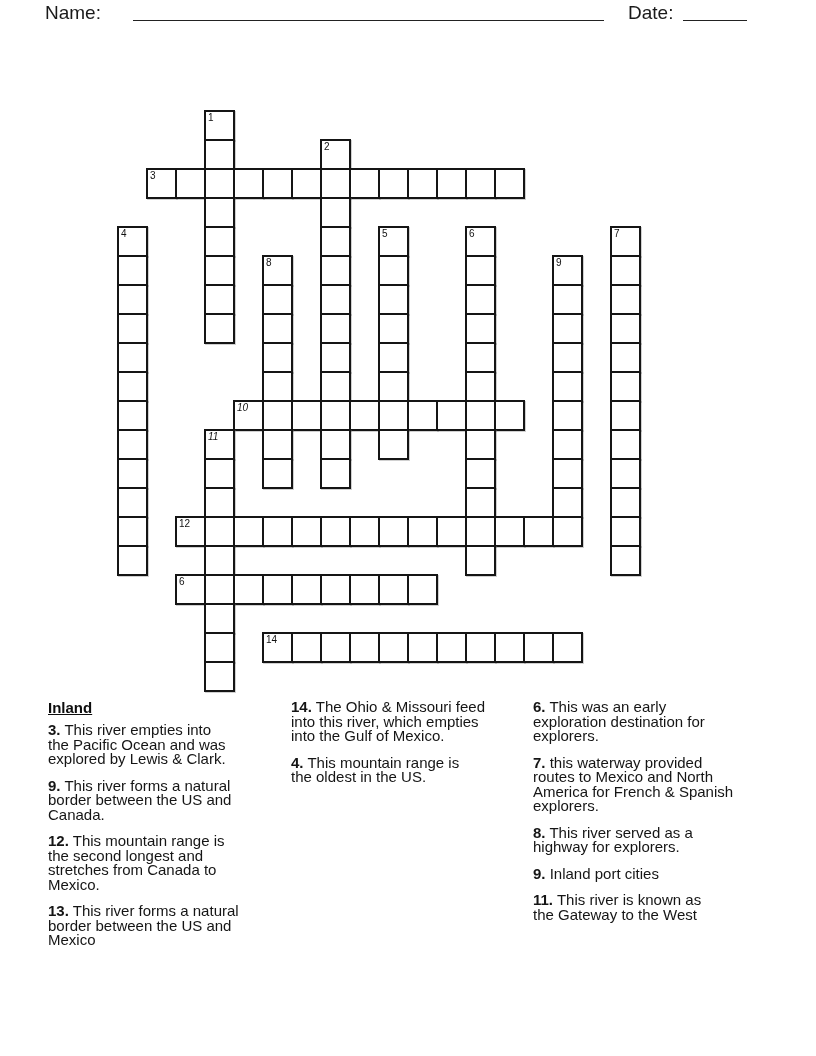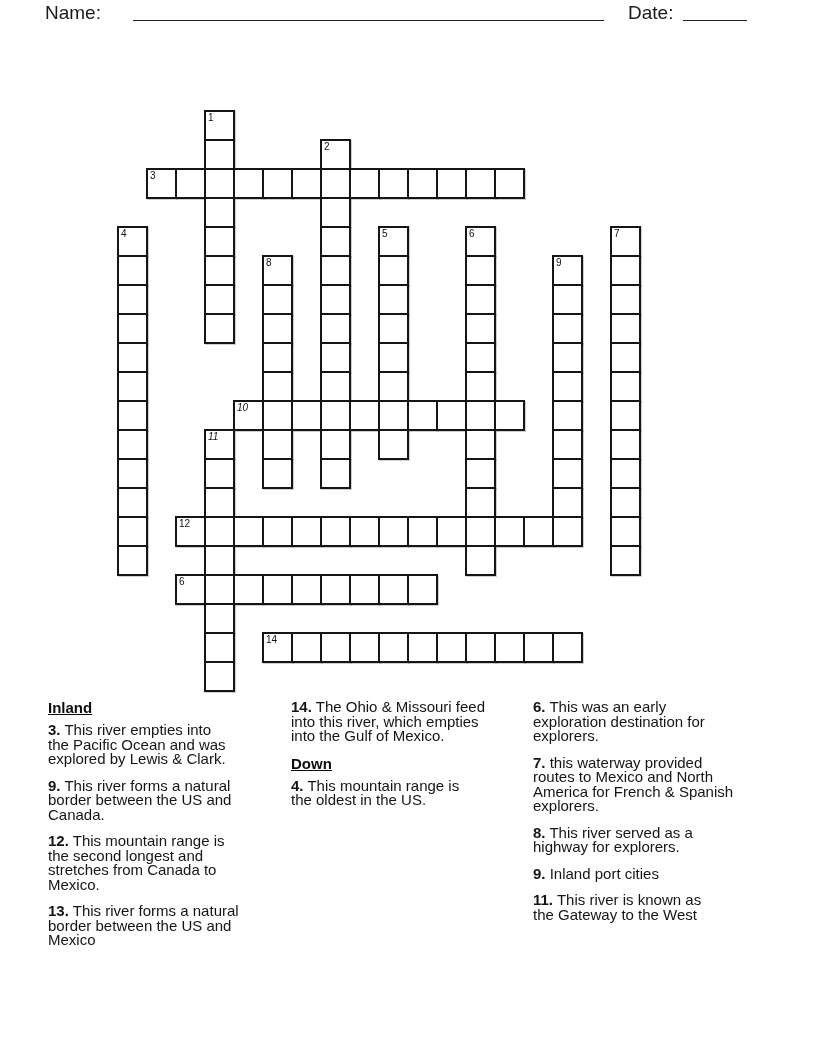--- a/index.html
+++ b/index.html
@@ -250,21 +250,20 @@
 Mexico.</span></p>
     <p class="clue"><b class="clue-num">13.</b> <span class="clue-text">This river forms a natural
 border between the US and
 Mexico</span></p>
   </div>
 
   <div class="clue-col" id="clue-col-2">
     <p class="clue"><b class="clue-num">14.</b> <span class="clue-text">The Ohio &amp; Missouri feed
 into this river, which empties
 into the Gulf of Mexico.</span></p>
-    <div class="clue-heading">Down</div>
     <p class="clue"><b class="clue-num">4.</b> <span class="clue-text">This mountain range is
 the oldest in the US.</span></p>
   </div>
 
   <div class="clue-col" id="clue-col-3">
     <p class="clue"><b class="clue-num">6.</b> <span class="clue-text">This was an early
 exploration destination for
 explorers.</span></p>
     <p class="clue"><b class="clue-num">7.</b> <span class="clue-text">this waterway provided
 routes to Mexico and North

